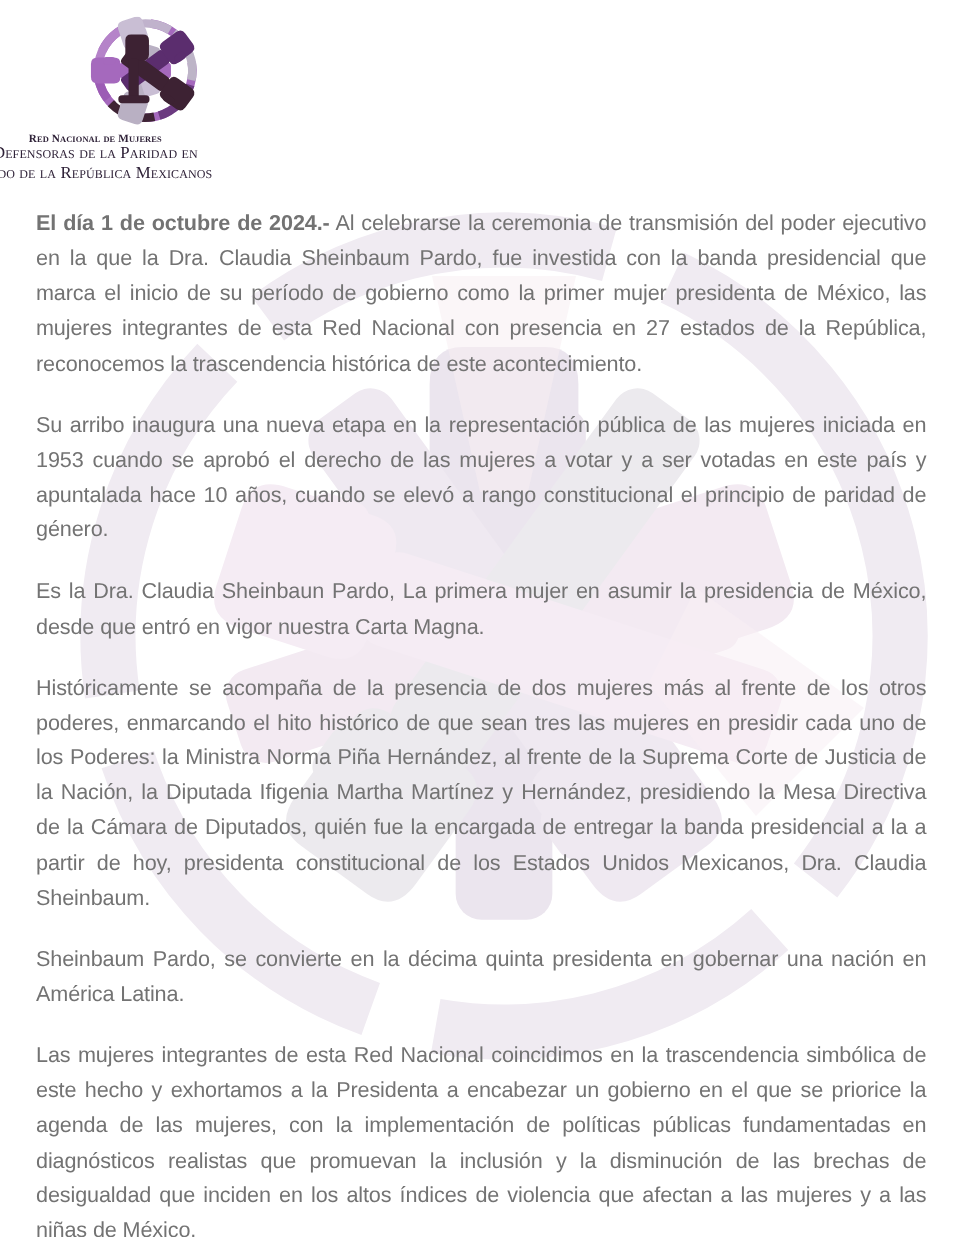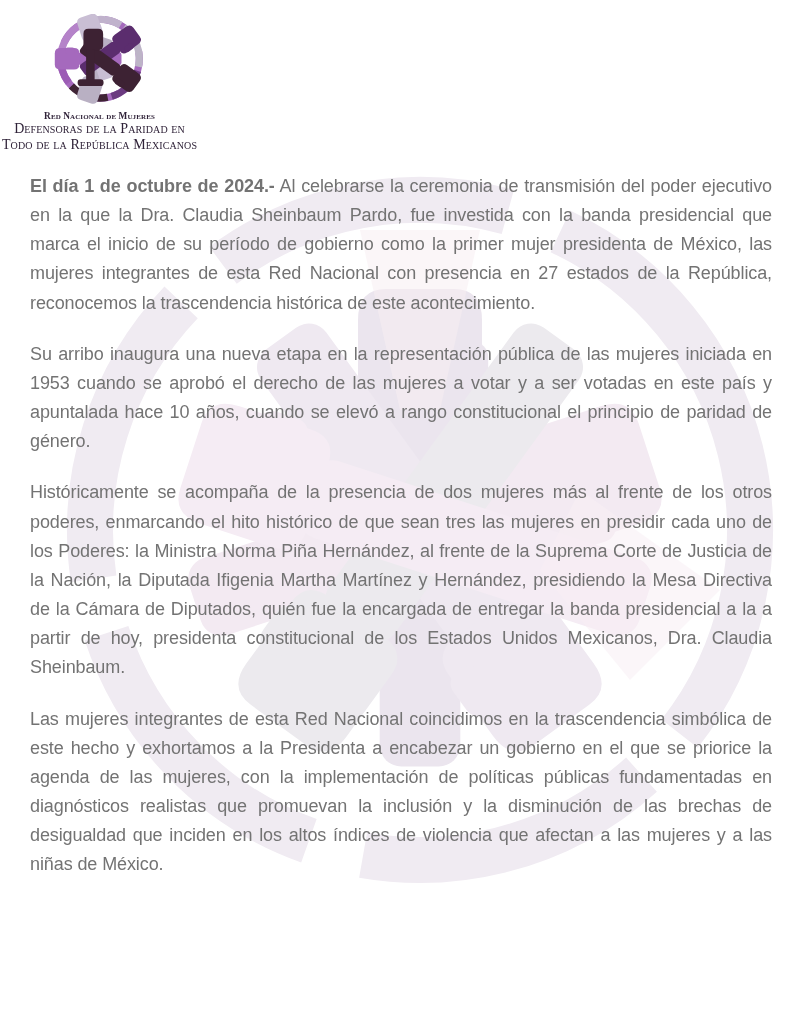--- a/index.html
+++ b/index.html
@@ -41,21 +41,21 @@
   .logo-box {
     position: absolute;
     left: 22px;
     top: 0px;
     width: 155px;
     height: 156px;
     background: #ffffff;
     z-index: 3;
     display: flex;
     flex-direction: column;
-    align-items: center;
+    align-items: flex-end;
     justify-content: flex-start;
     padding-top: 14px;
     box-sizing: border-box;
   }
   .logo-mark {
     width: 112px;
     height: 94px;
   }
   .logo-mark svg { display:block; width:100%; height:100%; }
   .logo-text {
@@ -240,18 +240,20 @@
       <span class="logo-line-1">Red Nacional de Mujeres</span>
       <span class="logo-line-2">Defensoras de la Paridad en</span>
       <span class="logo-line-3">Todo de la República Mexicanos</span>
     </div>
   </div>
 
   <div class="doc">
     <div id="paragraph-container">
         <p class="para"><span class="lead">El día 1 de octubre de 2024.-</span><span> Al celebrarse la ceremonia de transmisión del poder ejecutivo en la que la Dra. Claudia Sheinbaum Pardo, fue investida con la banda presidencial que marca el inicio de su período de gobierno como la primer mujer presidenta de México, las mujeres integrantes de esta Red Nacional con presencia en 27 estados de la República, reconocemos la trascendencia histórica de este acontecimiento.</span></p>
         <p class="para"><span>Su arribo inaugura una nueva etapa en la representación pública de las mujeres iniciada en 1953 cuando se aprobó el derecho de las mujeres a votar y a ser votadas en este país y apuntalada hace 10 años, cuando se elevó a rango constitucional el principio de paridad de género.</span></p>
+        <p class="para"><span>Es la Dra. Claudia Sheinbaun Pardo, La primera mujer en asumir la presidencia de México, desde que entró en vigor nuestra Carta Magna.</span></p>
         <p class="para"><span>Históricamente se acompaña de la presencia de dos mujeres más al frente de los otros poderes, enmarcando el hito histórico de que sean tres las mujeres en presidir cada uno de los Poderes: la Ministra Norma Piña Hernández, al frente de la Suprema Corte de Justicia de la Nación, la Diputada Ifigenia Martha Martínez y Hernández, presidiendo la Mesa Directiva de la Cámara de Diputados,  quién fue la encargada de entregar la banda presidencial a la a partir de hoy, presidenta constitucional de los Estados Unidos Mexicanos, Dra. Claudia Sheinbaum.</span></p>
+        <p class="para"><span>Sheinbaum Pardo,  se convierte  en la décima quinta presidenta en gobernar una nación en América Latina.</span></p>
         <p class="para"><span>Las mujeres integrantes de esta Red Nacional coincidimos en la trascendencia simbólica de este hecho y exhortamos a la Presidenta a encabezar un gobierno en el que se priorice la agenda de las mujeres, con la implementación de políticas públicas fundamentadas en diagnósticos realistas que promuevan la inclusión y la disminución de las brechas de desigualdad que inciden en los altos índices de violencia que afectan a las mujeres y a las niñas de México.</span></p>
       </div>
   </div>
 
 </div>
 
 </body></html>

